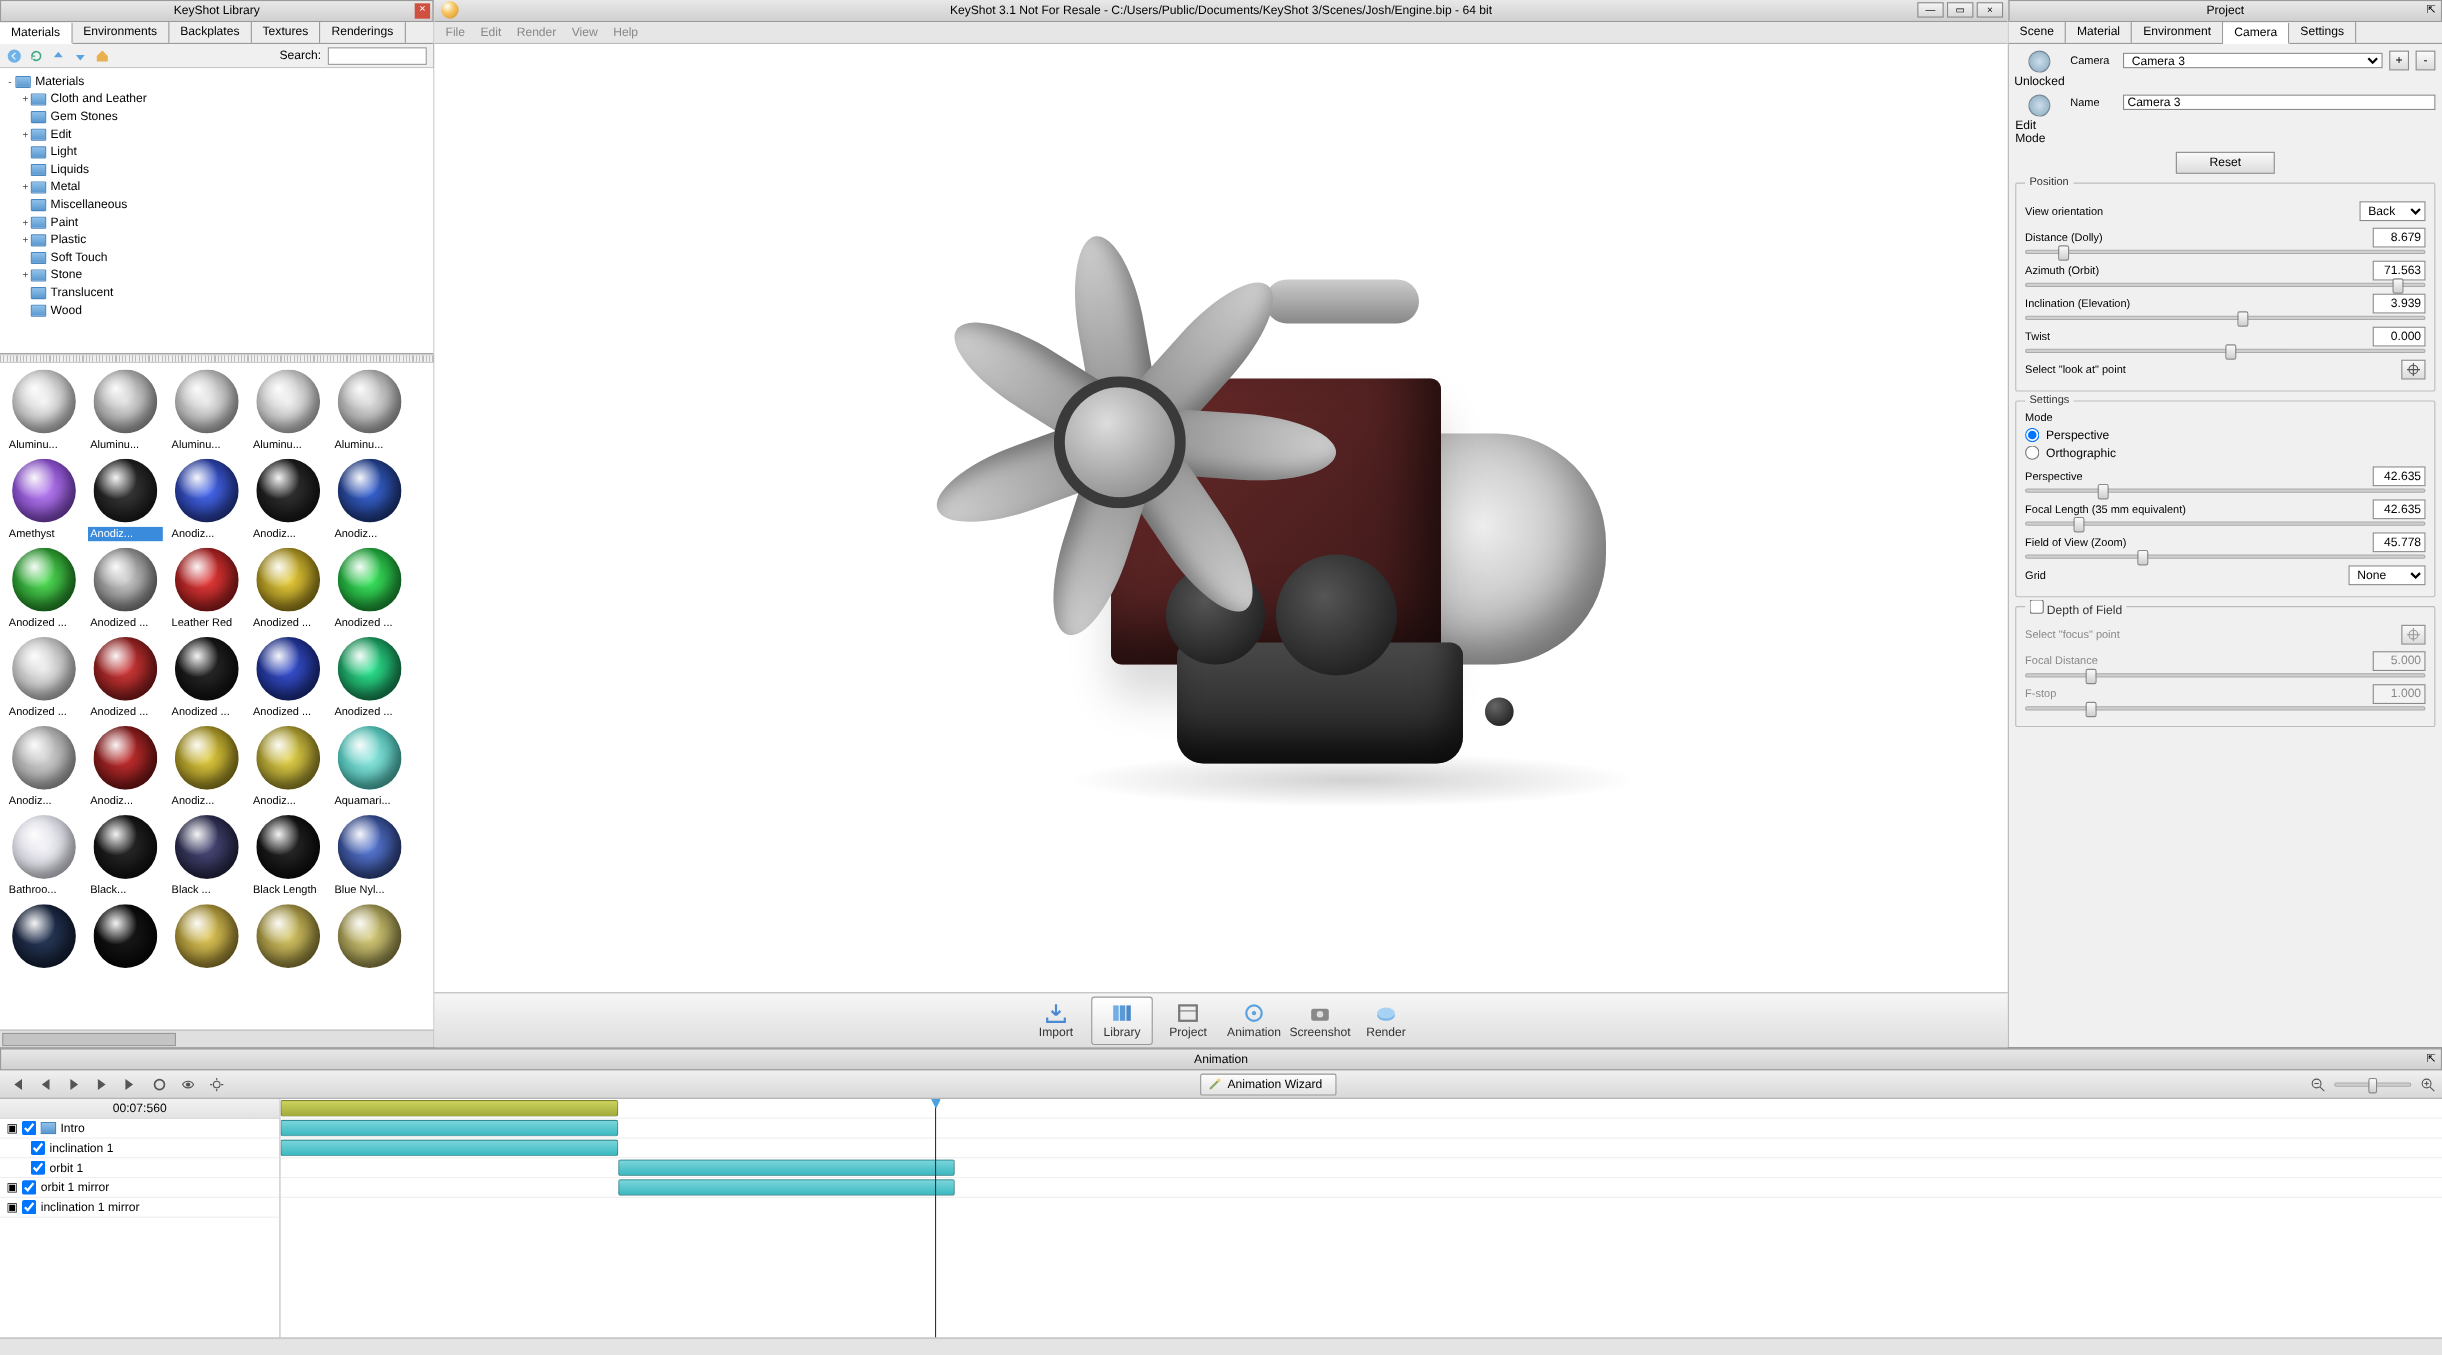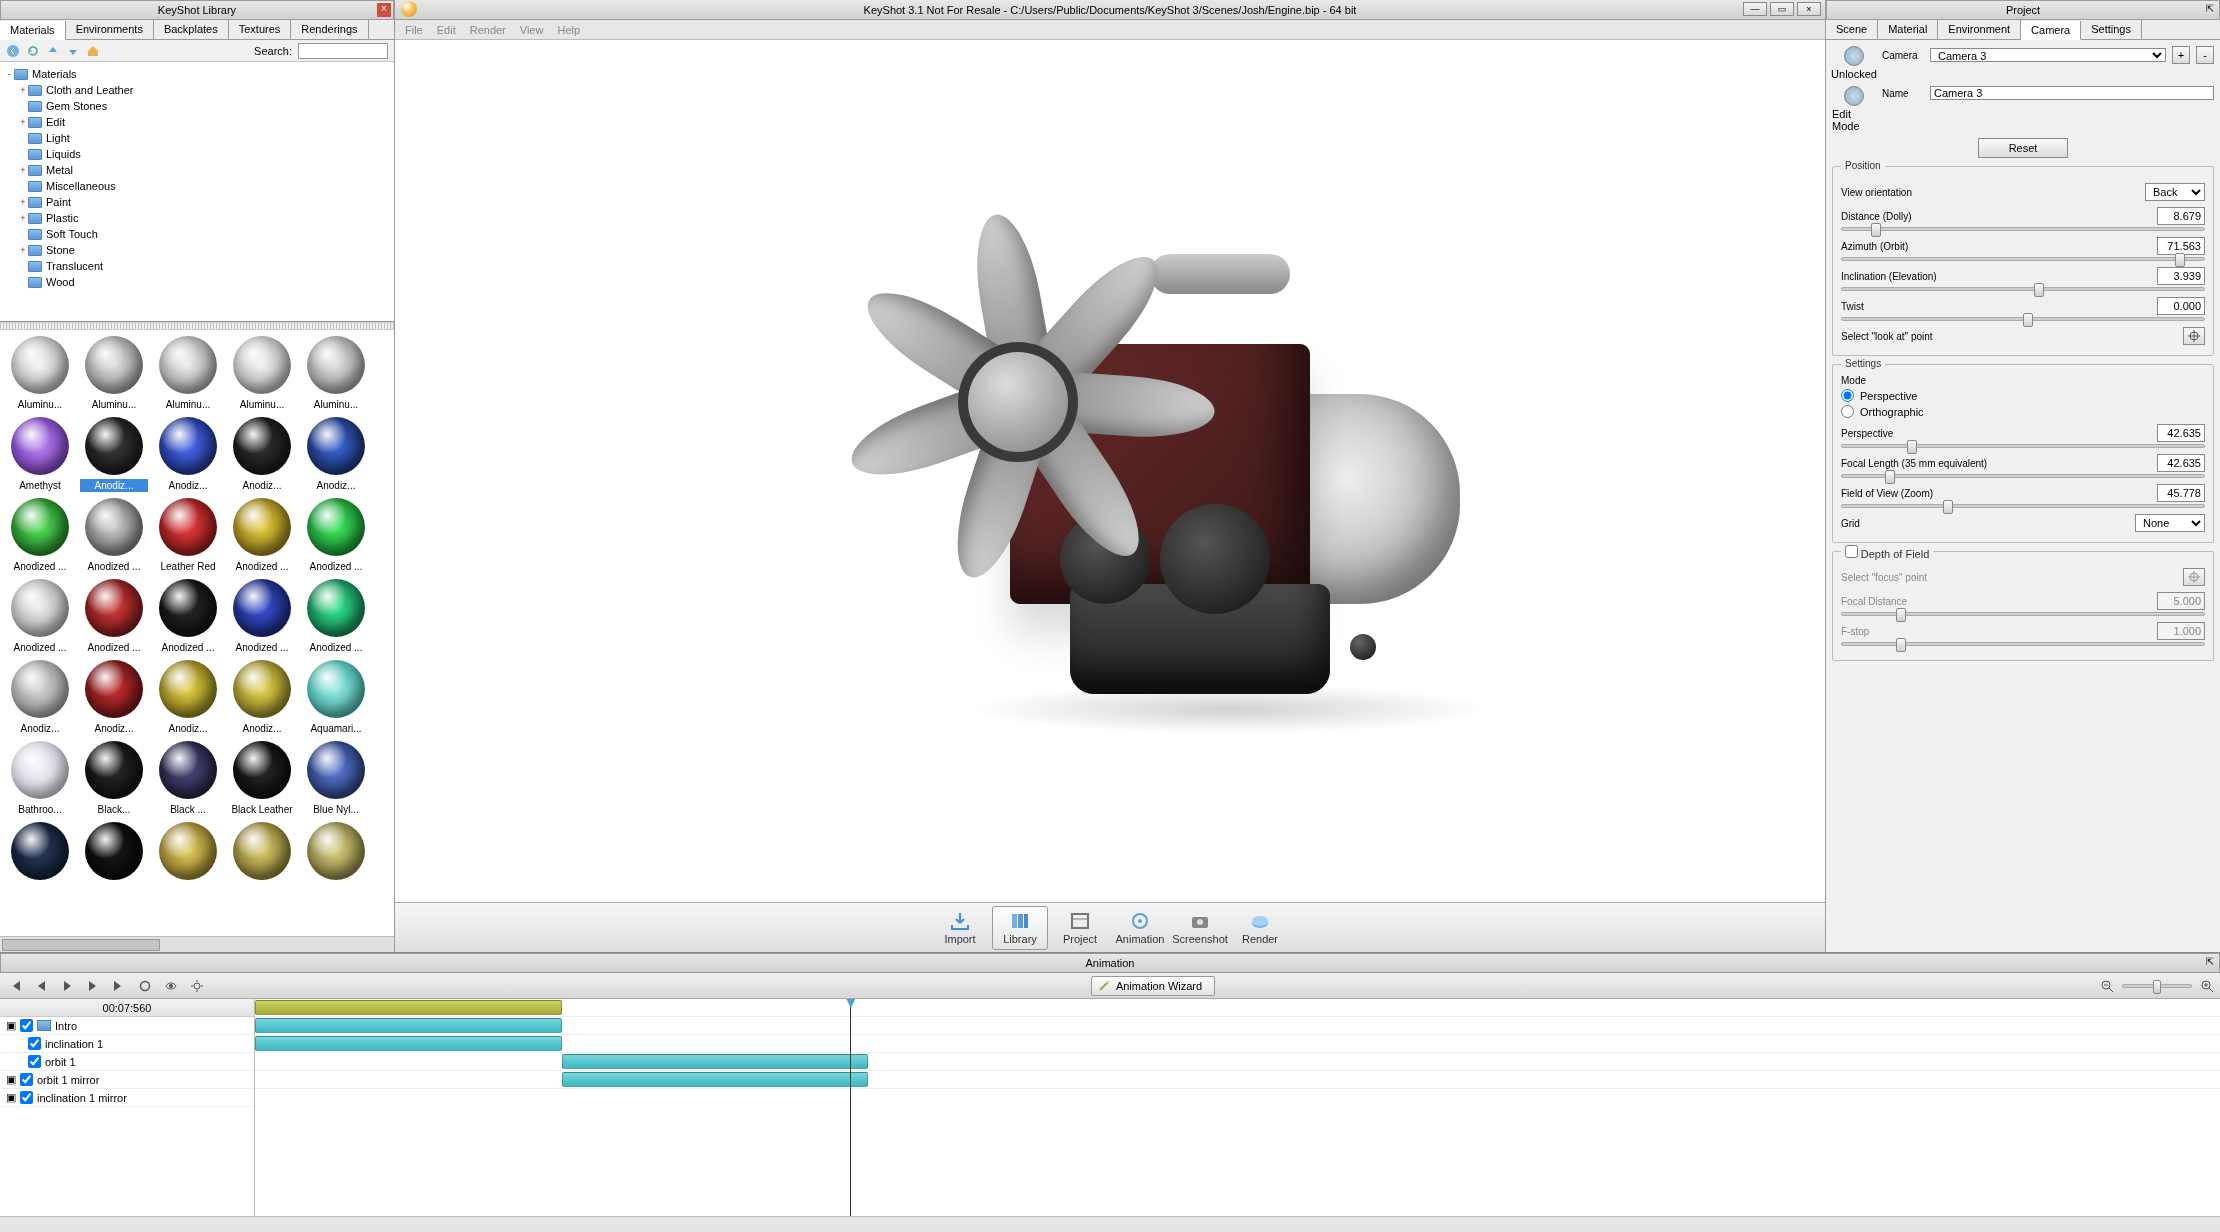--- a/index.html
+++ b/index.html
@@ -22,21 +22,21 @@
 .lib-toolbar .ico { width:14px; height:14px; display:inline-block; }
 .lib-toolbar .search-lbl { margin-left:auto; }
 .lib-toolbar input { width:90px; height:16px; border:1px solid #9a9a9a; }
 .tree { flex:0 0 260px; overflow:auto; background:#fff; border-bottom:1px solid #9a9a9a; padding:4px; }
 .tree-row { display:flex; align-items:center; height:16px; cursor:pointer; }
 .tree-row .exp { width:10px; text-align:center; color:#444; font-size:9px; }
 .tree-row .folder { width:14px; height:11px; background:linear-gradient(#8fc1ea,#5b98cf); border:1px solid #4a87bf; border-radius:1px; margin-right:4px; }
 .tree-row.ind1 { padding-left:14px;}
 .grip { height:8px; background:repeating-linear-gradient(90deg,#bbb 0 1px,transparent 1px 3px); border-top:1px solid #ccc; border-bottom:1px solid #ccc; cursor:ns-resize; }
 .swatches { flex:1; overflow-y:scroll; background:#fff; padding:6px; display:grid; grid-template-columns:repeat(5,68px); gap:6px 6px; align-content:start; }
-.swatch { width:68px; text-align:center; }
+.swatch { width:68px; }
 .ball { width:58px; height:58px; border-radius:50%; margin:0 auto 4px; background:radial-gradient(circle at 35% 30%,rgba(255,255,255,.95) 0%,rgba(255,255,255,0) 35%), radial-gradient(circle at 50% 50%, var(--c1), var(--c2)); box-shadow:inset -6px -8px 12px rgba(0,0,0,.4); }
 .swatch .lbl { font-size:10px; white-space:nowrap; overflow:hidden; text-overflow:ellipsis; padding:1px 2px; }
 .swatch.sel .lbl { background:#3a8bdc; color:#fff; }
 .hscroll { height:16px; background:#e0e0e0; border-top:1px solid #bbb; position:relative; }
 .hscroll .thumb { position:absolute; left:2px; top:2px; width:40%; height:12px; background:#c4c4c4; border:1px solid #999; }
 
 
 .center { flex:1; display:flex; flex-direction:column; background:#fff; position:relative; }
 .center .win-title { height:20px; background:linear-gradient(#e8e8e8,#d0d0d0); display:flex; align-items:center; justify-content:center; border-bottom:1px solid #9a9a9a; position:relative; }
 .win-btns { position:absolute; right:4px; top:2px; display:flex; gap:3px; }
@@ -339,21 +339,21 @@
           <div class="swatch">
             <div class="ball" style="--c1:#2a2a2a;--c2:#050505"></div>
             <div class="lbl">Black...</div>
           </div>
           <div class="swatch">
             <div class="ball" style="--c1:#4a4a7a;--c2:#14142a"></div>
             <div class="lbl">Black ...</div>
           </div>
           <div class="swatch">
             <div class="ball" style="--c1:#2a2a2a;--c2:#000000"></div>
-            <div class="lbl">Black Leather</div>
+            <div class="lbl">Black Length</div>
           </div>
           <div class="swatch">
             <div class="ball" style="--c1:#5a7ad6;--c2:#1a2a5a"></div>
             <div class="lbl">Blue Nyl...</div>
           </div>
           <div class="swatch">
             <div class="ball" style="--c1:#2a3a5a;--c2:#0a1222"></div>
             <div class="lbl"></div>
           </div>
           <div class="swatch">

